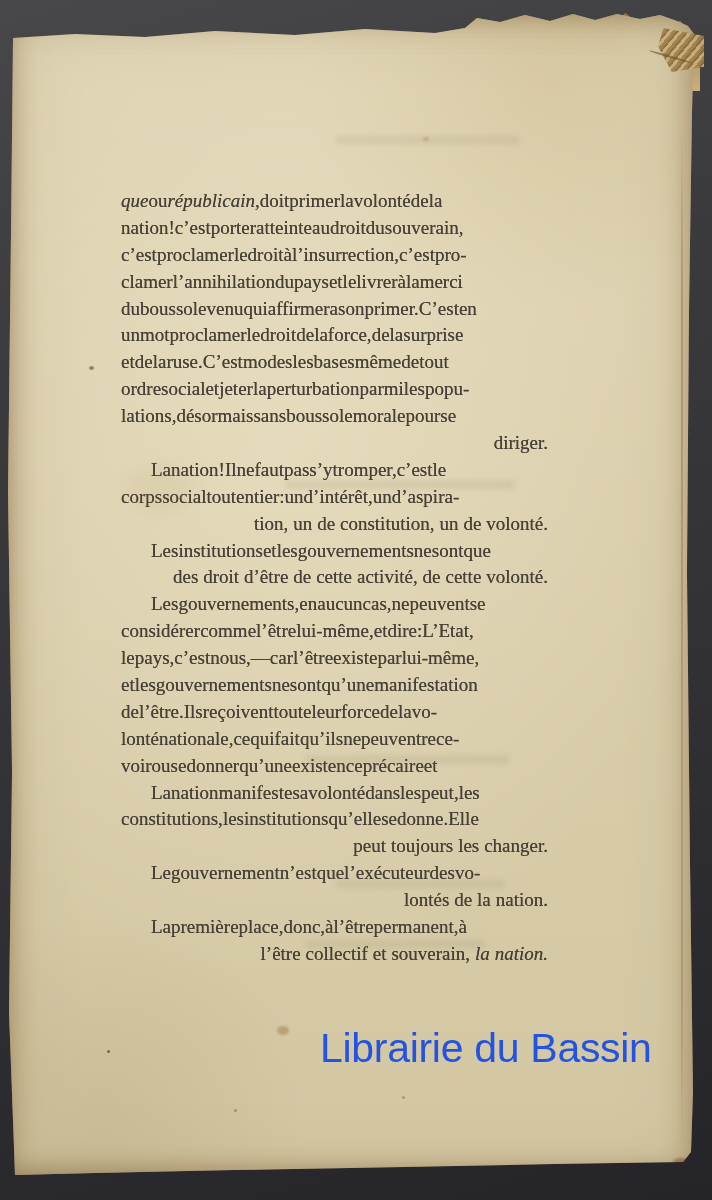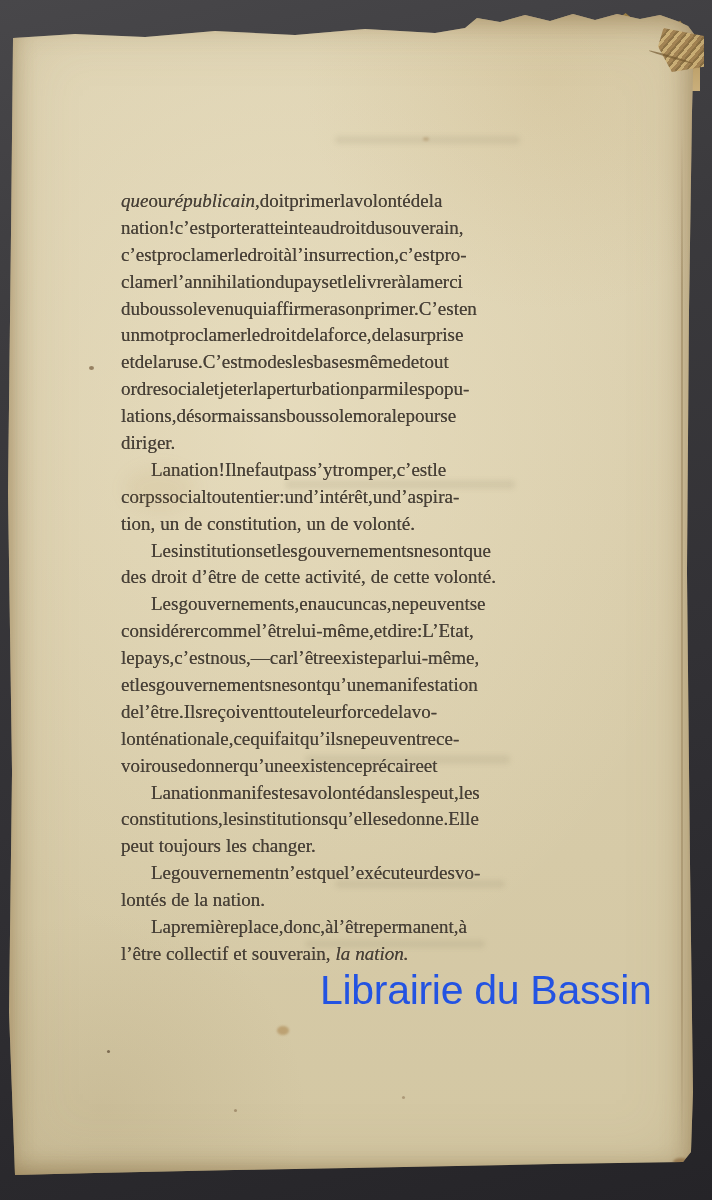--- a/index.html
+++ b/index.html
@@ -54,42 +54,42 @@
     position:absolute;left:116px;top:152px;width:427px;z-index:4;
     text-align:center;font-size:20px;letter-spacing:1px;color:var(--ink,#474038);
   }
   .text-block{
     position:absolute;left:116px;top:178px;width:427px;z-index:4;
     font-size:19px;color:var(--ink,#474038);
     text-shadow:0 0 0.5px rgba(70,60,45,.85);
   }
   .line{display:flex;justify-content:flex-start;align-items:baseline;height:26.9px;white-space:nowrap;}
   .line.indent{padding-left:30px;}
-  .line.last{justify-content:flex-start;gap:0.26em;}
+  .line.last{justify-content:flex-end;gap:0.26em;}
   .line .it{font-style:italic;}
   
   .spot{position:absolute;border-radius:50%;z-index:4;}
   .s1{left:84px;top:354px;width:5px;height:4px;background:rgba(90,60,30,.55);filter:blur(.4px);}
   .s2{left:272px;top:1014px;width:12px;height:9px;background:rgba(160,115,55,.45);filter:blur(1px);}
   .s3{left:102px;top:1038px;width:3px;height:3px;background:rgba(70,50,30,.6);}
   .s4{left:229px;top:1097px;width:3px;height:3px;background:rgba(100,70,40,.4);}
   .s5{left:397px;top:1084px;width:3px;height:3px;background:rgba(100,70,40,.35);}
   .s6{left:418px;top:125px;width:6px;height:4px;background:rgba(150,110,60,.3);filter:blur(1px);}
   .s7{left:120px;top:455px;width:70px;height:44px;background:rgba(170,130,70,.08);filter:blur(8px);}
   .s8{left:668px;top:1146px;width:16px;height:8px;background:rgba(120,80,35,.5);filter:blur(1px);z-index:4;}
   
   .ghost{position:absolute;z-index:3;background:rgba(128,120,94,.13);filter:blur(2.5px);border-radius:4px;}
   .g1{left:330px;top:124px;width:185px;height:8px;}
   .g2{left:280px;top:468px;width:230px;height:9px;}
   .g3{left:300px;top:743px;width:205px;height:9px;}
   .g4{left:330px;top:868px;width:170px;height:8px;}
   .g5{left:300px;top:928px;width:180px;height:8px;}
   
   .watermark{
-    position:absolute;left:320px;top:967px;z-index:6;
+    position:absolute;left:320px;top:1025px;z-index:6;
     font-family:"Liberation Sans",sans-serif;font-size:41px;letter-spacing:-0.3px;
     color:var(--wm,#2353e2);white-space:nowrap;
   }
 </style>
 </head>
 <body>
 
 <div class="scene">
   <div class="page-under"></div>
 

